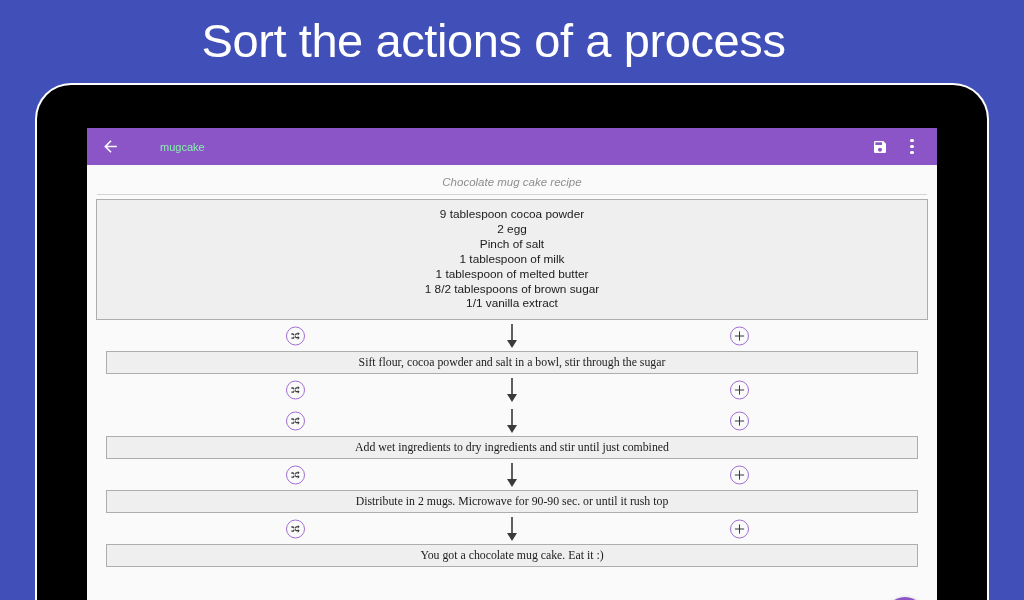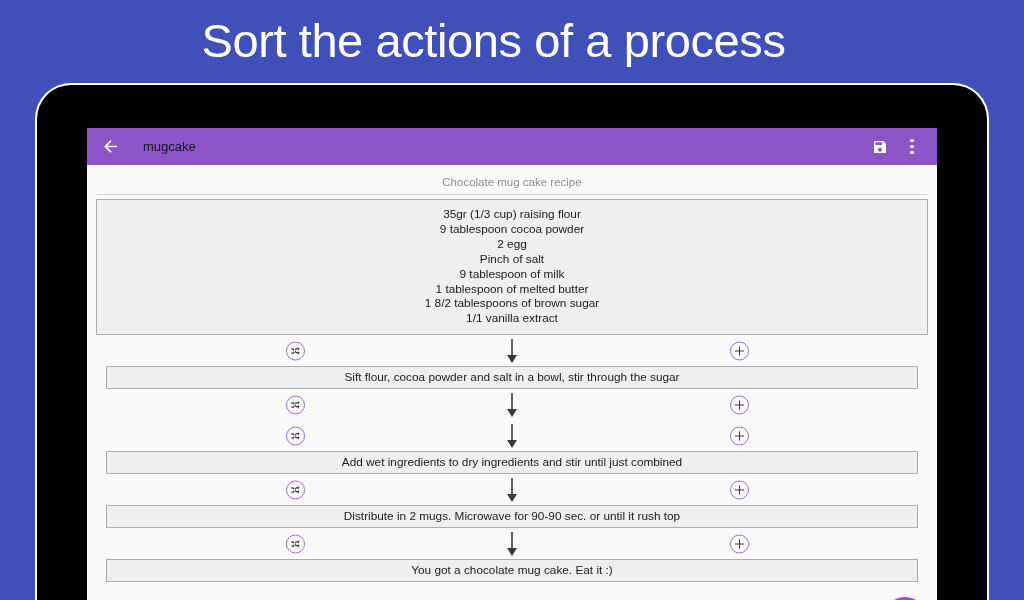--- a/index.html
+++ b/index.html
@@ -75,23 +75,23 @@
   }
   .appbar-back {
     width: 26px;
     height: 26px;
     display: flex;
     align-items: center;
     justify-content: center;
     flex: 0 0 auto;
   }
   .appbar-title {
-    color: #0f172a;
-    font-size: 13px;
-    margin-left: 20px;
+    color: #86efac;
+    font-size: 11px;
+    margin-left: 37px;
     flex: 1 1 auto;
     white-space: nowrap;
     overflow: hidden;
   }
   .appbar-action {
     width: 26px;
     height: 26px;
     display: flex;
     align-items: center;
     justify-content: center;
@@ -121,20 +121,21 @@
     background: #fafafa;
     padding: 0;
   }
 
   .recipe-title {
     text-align: center;
     color: #8e8e8e;
     font-size: 11.5px;
     padding: 11px 0 6px 0;
     font-family: "Liberation Sans", sans-serif;
+    font-style: italic;
   }
   .title-divider {
     height: 1px;
     background: #d4d4d4;
     margin: 0 10px 4px 10px;
   }
 
   .ingredients-box {
     margin: 0 9px;
     border: 1px solid #adadad;
@@ -182,20 +183,21 @@
     margin: 0 19px;
     border: 1px solid #adadad;
     background: #efefef;
     height: 21px;
     line-height: 21px;
     text-align: center;
     color: #1b1b1b;
     font-size: 11.8px;
     white-space: nowrap;
     overflow: hidden;
+    font-family: Liberation Serif, serif;
   }
 
   
   .fab {
     position: absolute;
     right: 12px;
     bottom: 8px;
     width: 40px;
     height: 40px;
     border-radius: 50%;
@@ -241,25 +243,24 @@
           </span>
         </div>
       </div>
 
       <div class="content">
 
         <div class="recipe-title">Chocolate mug cake recipe</div>
         <div class="title-divider"></div>
 
         <div class="ingredients-box">
-          <div>35gr (1/3 cup) raising flour</div>
           <div>9 tablespoon cocoa powder</div>
           <div>2 egg</div>
           <div>Pinch of salt</div>
-          <div>9 tablespoon of milk</div>
+          <div>1 tablespoon of milk</div>
           <div>1 tablespoon of melted butter</div>
           <div>1 8/2 tablespoons of brown sugar</div>
           <div>1/1 vanilla extract</div>
         </div>
 
         <div class="connector">
           <div class="icon-circle icon-shuffle">
             <svg width="11" height="11" viewBox="0 0 24 24">
               <path d="M17 3l4 4-4 4V8h-2.2l-2.6 3.4L10.6 9 12.9 6H17V3zM3 6h4.3l2.6 3.4L8.4 11.6 6.7 9H3V6zm14 9v-3l4 4-4 4v-3h-4.1l-2.6-3.4 1.5-2.2 1.7 2.6H17zM3 15h3.7l1.9-2.5 1.5 2.2L8.3 18H3v-3z" fill="#3a3a3a"></path>
             </svg>

